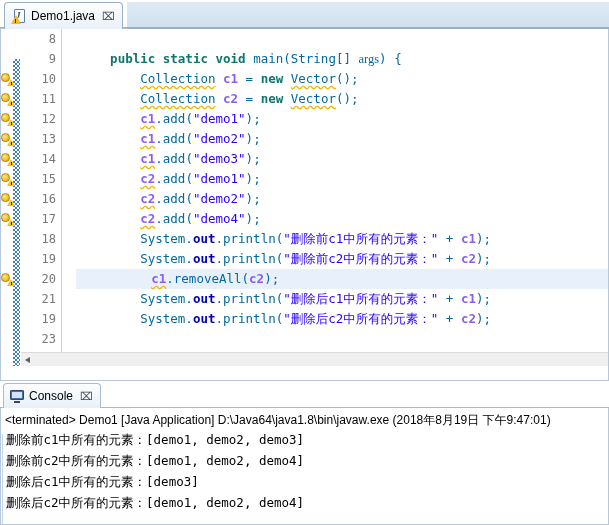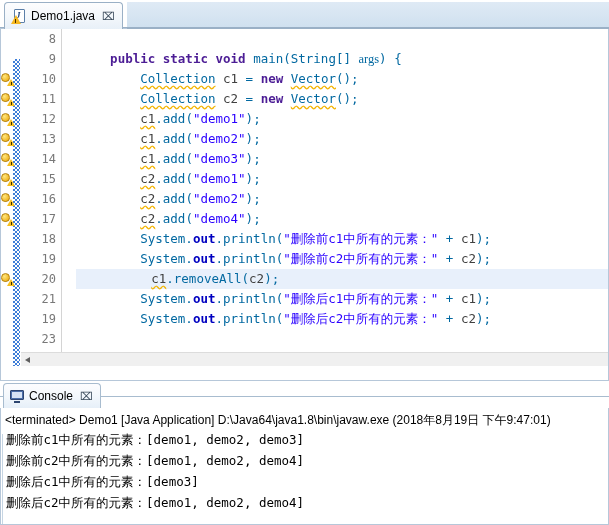--- a/index.html
+++ b/index.html
@@ -237,24 +237,24 @@
     background: #e8f0fb;
     padding-left: 15px;
   }
   .hl-row {
     position: absolute;
     left: 0; right: 0;
     height: 20px;
     background: #e8f0fb;
   }
 
-  .kw   { color: #4c1d95; font-weight: bold; }
+  .kw   { color: #0f766e; font-weight: bold; }
   .str  { color: #2a00ff; }
   .fld  { color: #0000c0; font-weight: bold; }
-  .var  { color: #404040; }
+  .var  { color: #8b5cf6; font-weight: bold; }
   .plain{ color: #0369a1; }
   .param{ color: #0369a1; font-family: Liberation Serif, serif; }
   .sq {
     text-decoration: underline wavy #f3b300;
     text-decoration-skip-ink: none;
     text-underline-offset: 2px;
   }
 
   
   .h-scroll {
@@ -288,21 +288,21 @@
   }
 
   
   .console-part {
     flex: 1 1 auto;
     position: relative;
     background: #ffffff;
     border-top: 1px solid #ffffff;
   }
   .console-tabstrip {
-    height: 15px;
+    height: 26px;
     position: relative;
     background: #ffffff;
   }
   .console-tabstrip::after {
     content: "";
     position: absolute;
     left: 0; right: 0; bottom: 0;
     height: 1px;
     background: #a8bccf;
   }

